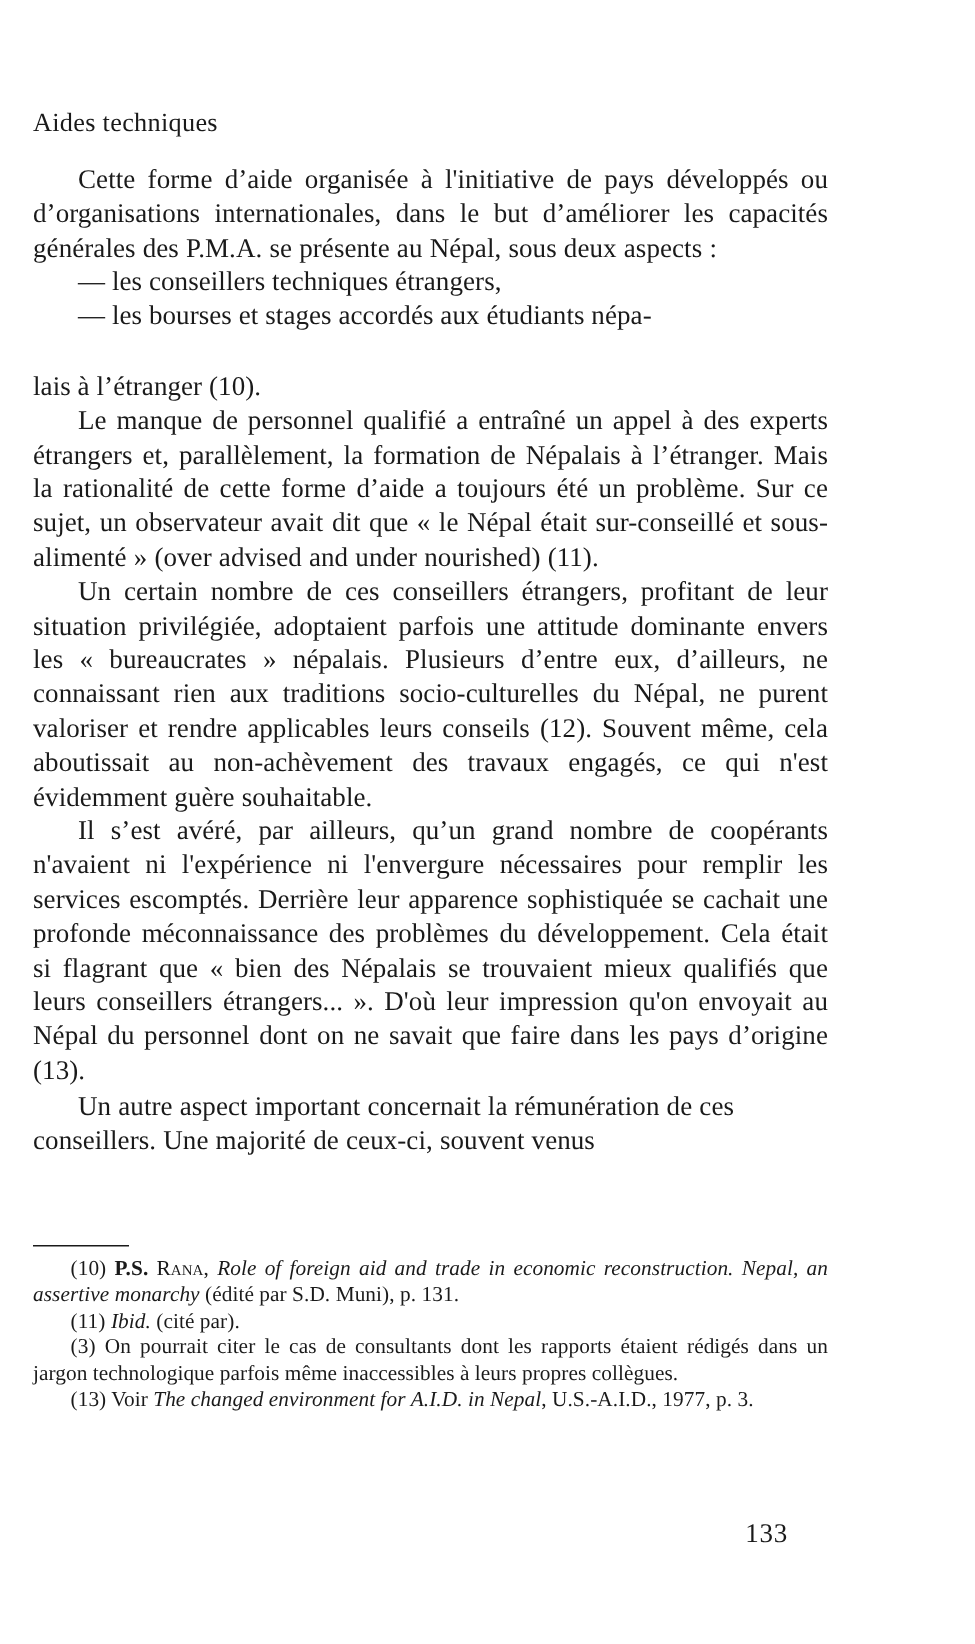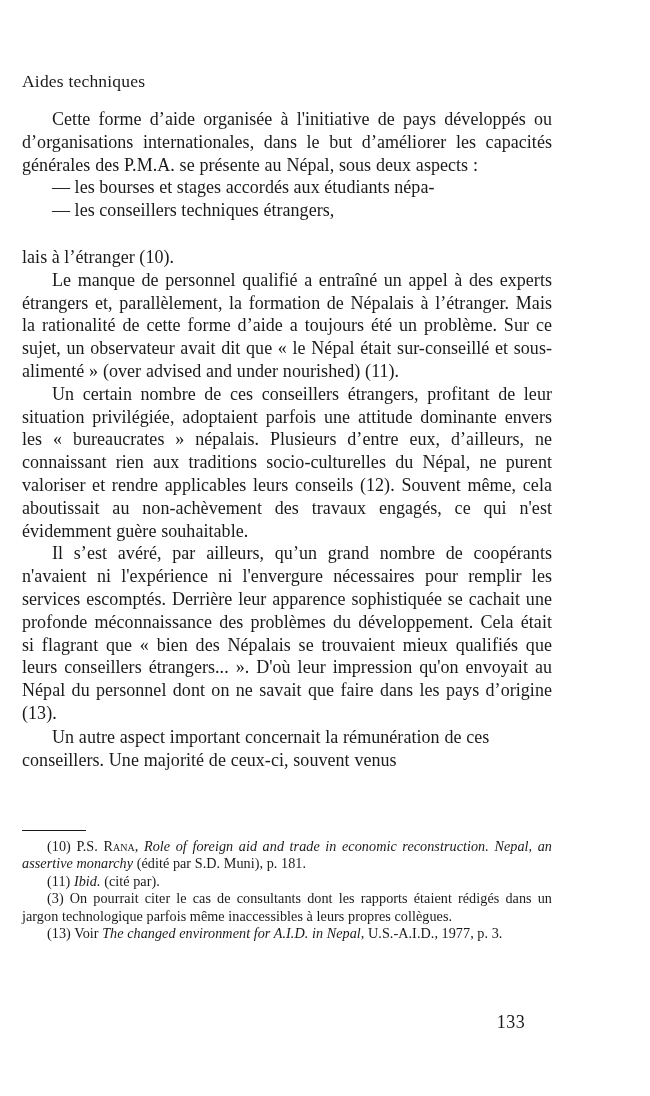--- a/index.html
+++ b/index.html
@@ -80,21 +80,21 @@
   p.footnote {
     font-size: 14.2px;
     line-height: 17.4px;
     margin: 0;
     text-align: justify;
     text-indent: 25px;
     letter-spacing: 0.05px;
   }
   p.footnote.ragged { text-align: left; }
   .it { font-style: italic; }
-  .bd { font-weight: normal; }
+  .bd { font-weight: bold; }
   .smallcaps {
     font-variant: small-caps;
     font-weight: normal;
   }
   .page-number {
     position: absolute;
     left: 0;
     top: 1000px;
     width: 650px;
     text-align: center;
@@ -108,42 +108,42 @@
 <body>
 
 <div class="page">
 
   <div class="content">
 
     <h2 class="section-heading">Aides techniques</h2>
 
     <p class="body">Cette forme d’aide organisée à l'initiative de pays développés ou d’organisations internationales, dans le but d’améliorer les capacités générales des P.M.A. se présente au Népal, sous deux aspects :</p>
 
+    <p class="list-item">— les conseillers techniques étrangers,</p>
+
     <p class="list-item">— les bourses et stages accordés aux étudiants népa-</p>
-
-    <p class="list-item">— les conseillers techniques étrangers,</p>
 
     <p class="list-item cont last">lais à l’étranger (10).</p>
 
     <p class="body">Le manque de personnel qualifié a entraîné un appel à des experts étrangers et, parallèlement, la formation de Népalais à l’étranger. Mais la rationalité de cette forme d’aide a toujours été un problème. Sur ce sujet, un observateur avait dit que « le Népal était sur-conseillé et sous-alimenté » (over advised and under nourished) (11).</p>
 
     <p class="body">Un certain nombre de ces conseillers étrangers, profitant de leur situation privilégiée, adoptaient parfois une attitude dominante envers les « bureaucrates » népalais. Plusieurs d’entre eux, d’ailleurs, ne connaissant rien aux traditions socio-culturelles du Népal, ne purent valoriser et rendre applicables leurs conseils (12). Souvent même, cela aboutissait au non-achèvement des travaux engagés, ce qui n'est évidemment guère souhaitable.</p>
 
     <p class="body">Il s’est avéré, par ailleurs, qu’un grand nombre de coopérants n'avaient ni l'expérience ni l'envergure nécessaires pour remplir les services escomptés. Derrière leur apparence sophistiquée se cachait une profonde méconnaissance des problèmes du développement. Cela était si flagrant que « bien des Népalais se trouvaient mieux qualifiés que leurs conseillers étrangers... ». D'où leur impression qu'on envoyait au Népal du personnel dont on ne savait que faire dans les pays d’origine (13).</p>
 
     <div class="spacer-sm"></div>
 
     <p class="body ragged">Un autre aspect important concernait la rémunération de ces conseillers. Une majorité de ceux-ci, souvent venus</p>
 
   </div>
 
   <div class="footnotes">
     <div class="fn-rule"></div>
 
-    <p class="footnote"><span>(10) </span><span class="bd">P.S. </span><span class="smallcaps">Rana</span><span>, </span><span class="it">Role of foreign aid and trade in economic reconstruction. Nepal, an assertive monarchy</span><span> (édité par S.D. Muni), p. 181.</span></p>
+    <p class="footnote"><span>(10) </span><span class="bd">P.S. </span><span class="smallcaps">Rana</span><span>, </span><span class="it">Role of foreign aid and trade in economic reconstruction. Nepal, an assertive monarchy</span><span> (édité par S.D. Muni), p. 131.</span></p>
 
     <p class="footnote ragged"><span>(11) </span><span class="it">Ibid.</span><span> (cité par).</span></p>
 
     <p class="footnote"><span>(3) On pourrait citer le cas de consultants dont les rapports étaient rédigés dans un jargon technologique parfois même inaccessibles à leurs propres collègues.</span></p>
 
     <p class="footnote"><span>(13) Voir </span><span class="it">The changed environment for A.I.D. in Nepal</span><span>, U.S.-A.I.D., 1977, p. 3.</span></p>
   </div>
 
   <div class="page-number">
     <span>133</span>

